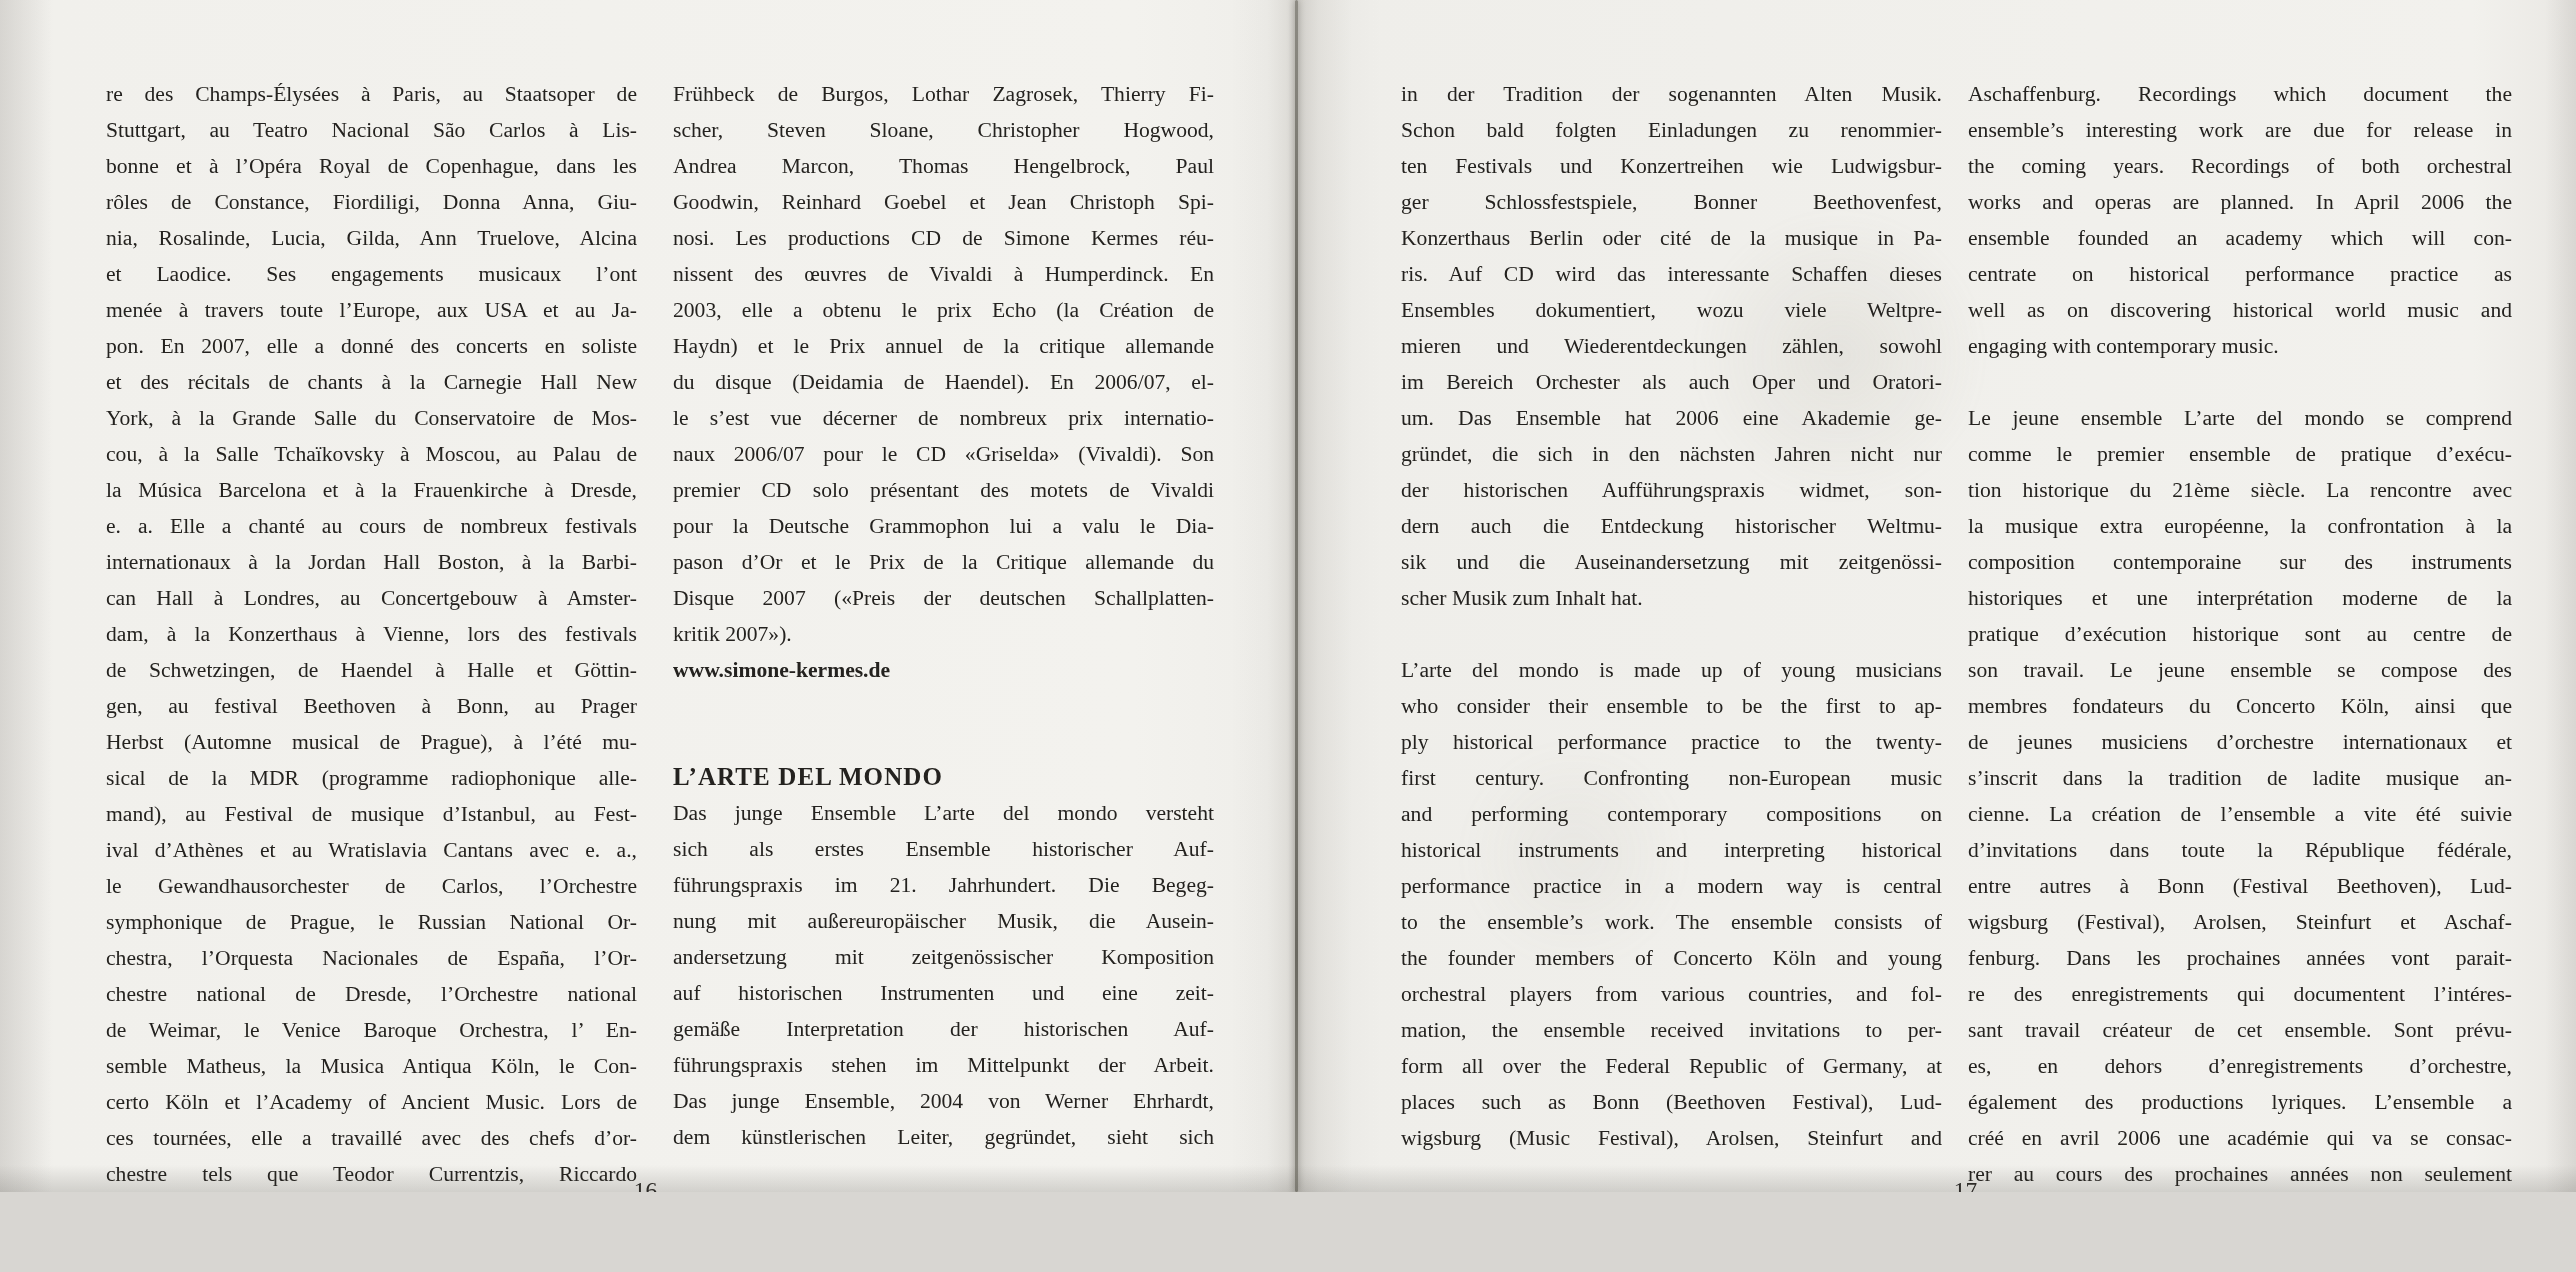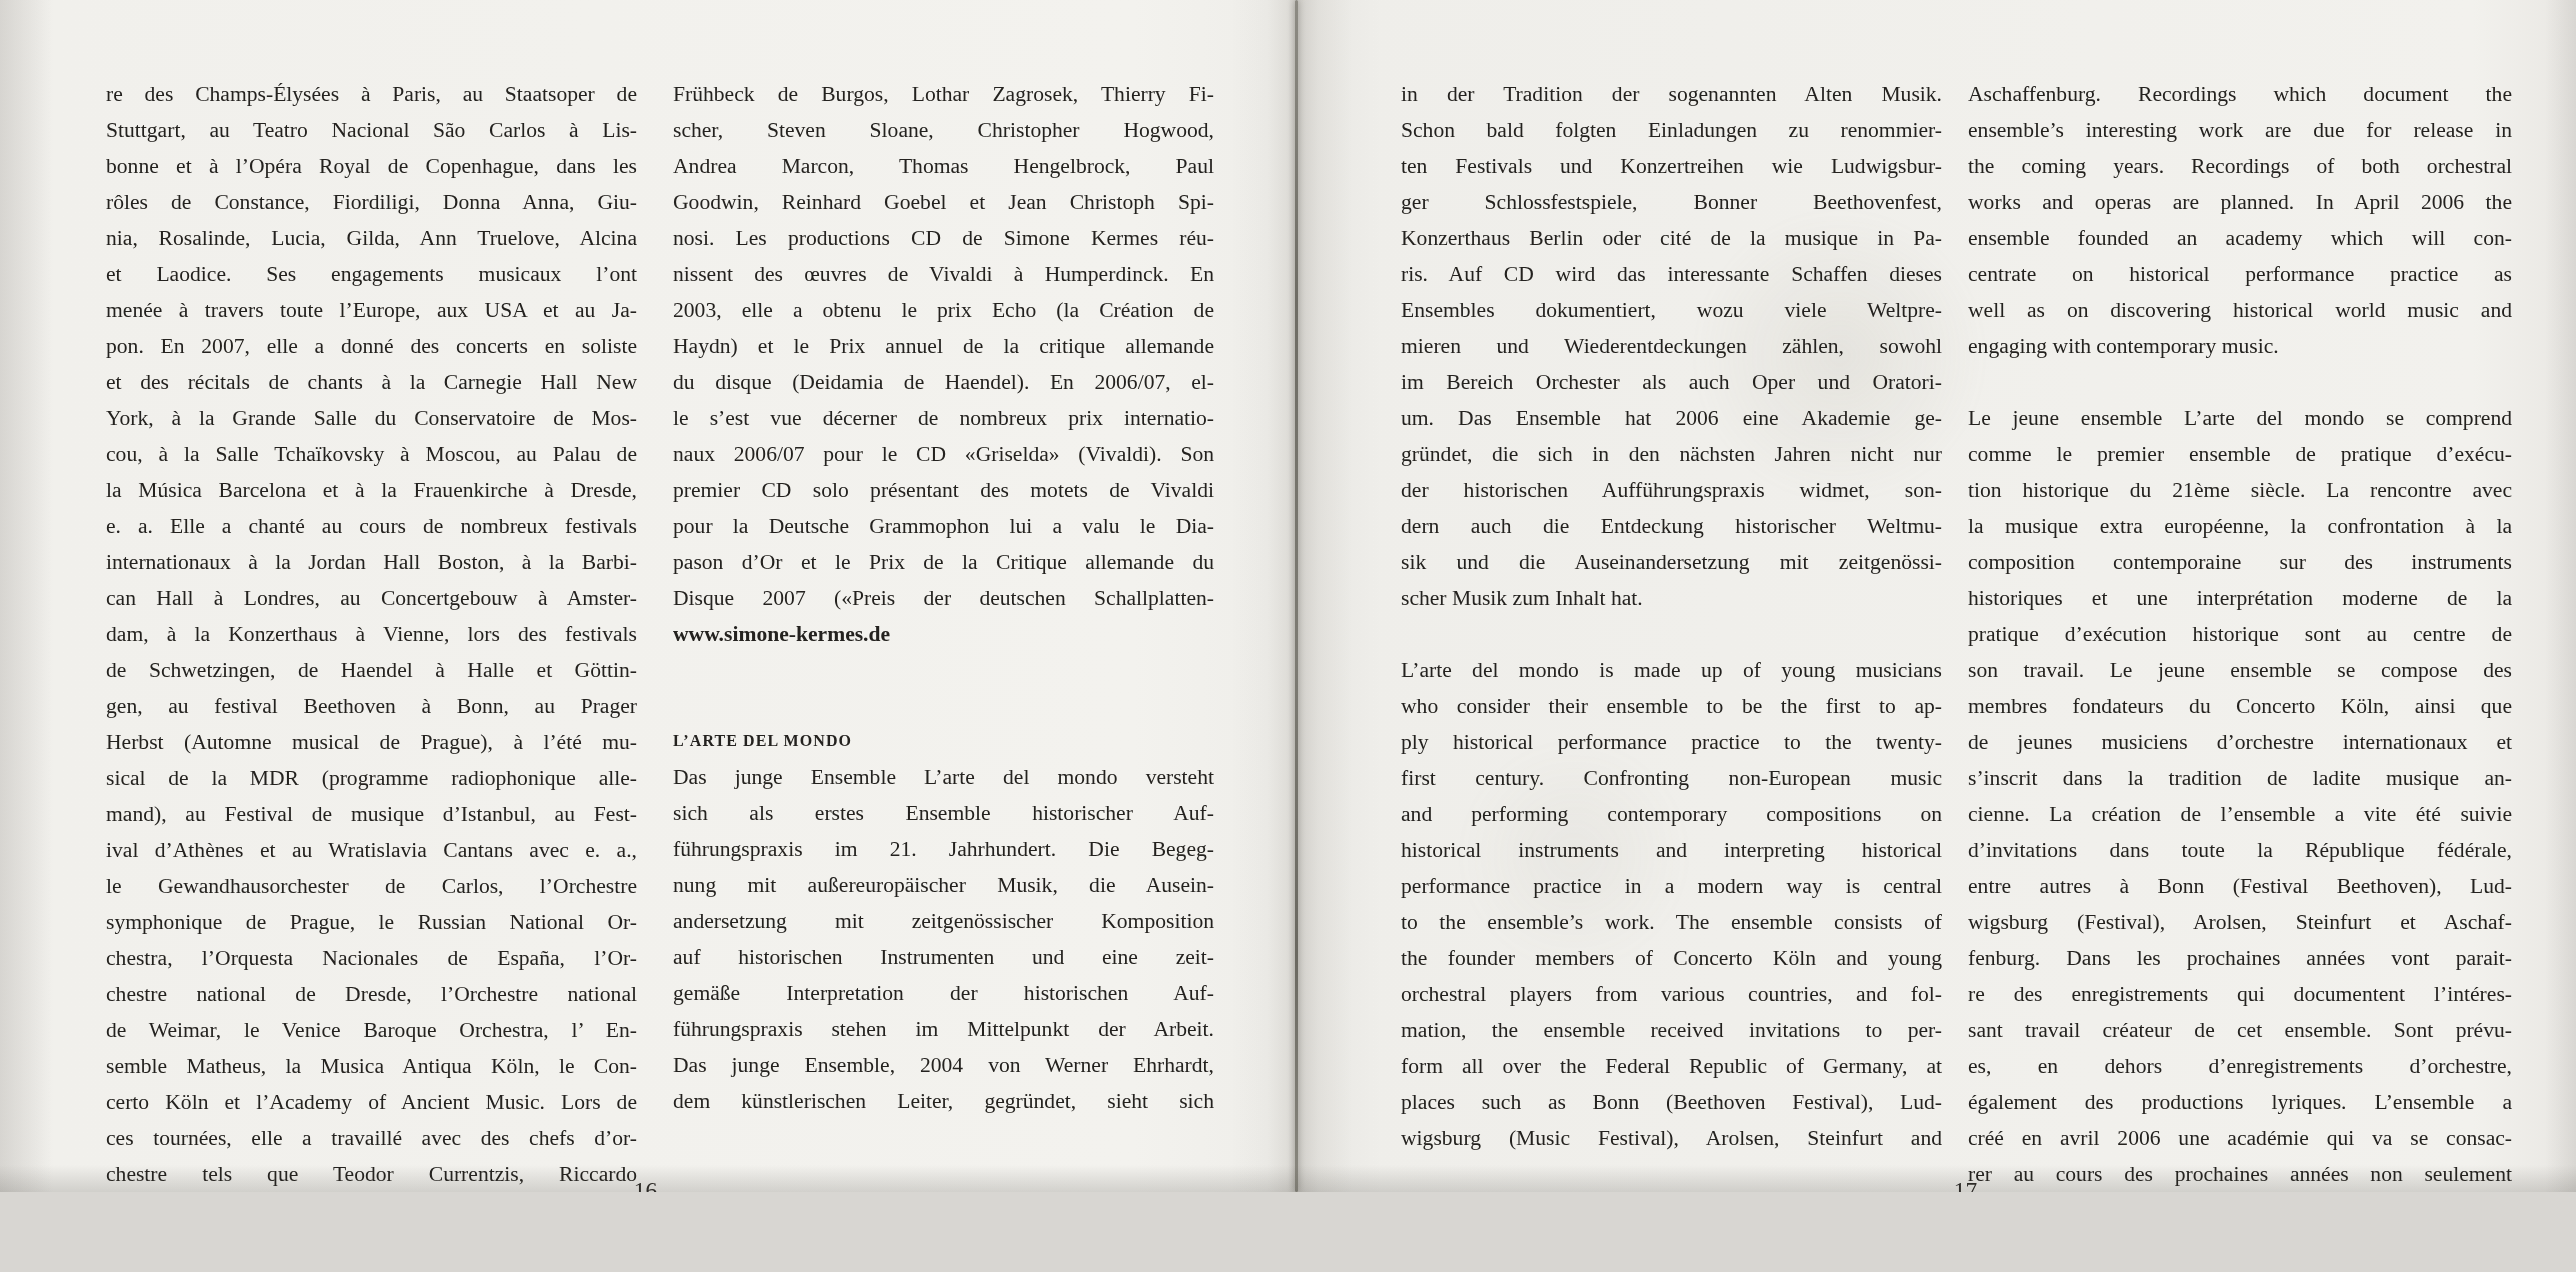--- a/index.html
+++ b/index.html
@@ -63,21 +63,21 @@
     line-height: 36px;
     font-size: 21.6px;
     color: #24221f;
     text-align: justify;
     text-align-last: justify;
     white-space: nowrap;
     overflow: hidden;
   }
   .line.end { text-align-last: left; }
   .line.bold { font-weight: 700; }
-  .line.heading { font-weight: 700; letter-spacing: 1.1px; font-size: 16px; }
+  .line.heading { font-weight: 700; letter-spacing: 1.1px; font-size: 25px; }
   .page-number {
     position: absolute; top: 1177px; width: 63px;
     text-align: center; font-size: 23.4px; color: #2a2825;
   }
   #pn-left  { left: 614px; }
   #pn-right { left: 1934px; }
 </style>
 </head>
 <body>
 
@@ -127,20 +127,21 @@
       <div class="line">nissent des œuvres de Vivaldi à Humperdinck. En</div>
       <div class="line">2003, elle a obtenu le prix Echo (la Création de</div>
       <div class="line">Haydn) et le Prix annuel de la critique allemande</div>
       <div class="line">du disque (Deidamia de Haendel). En 2006/07, el-</div>
       <div class="line">le s’est vue décerner de nombreux prix internatio-</div>
       <div class="line">naux 2006/07 pour le CD «Griselda» (Vivaldi). Son</div>
       <div class="line">premier CD solo présentant des motets de Vivaldi</div>
       <div class="line">pour la Deutsche Grammophon lui a valu le Dia-</div>
       <div class="line">pason d’Or et le Prix de la Critique allemande du</div>
       <div class="line">Disque 2007 («Preis der deutschen Schallplatten-</div>
+      <div class="line end">kritik 2007»).</div>
       <div class="line bold end">www.simone-kermes.de</div>
       <div style="height: 71px;"></div>
       <div class="line heading end">L’ARTE DEL MONDO</div>
       <div class="line">Das junge Ensemble L’arte del mondo versteht</div>
       <div class="line">sich als erstes Ensemble historischer Auf-</div>
       <div class="line">führungspraxis im 21. Jahrhundert. Die Begeg-</div>
       <div class="line">nung mit außereuropäischer Musik, die Ausein-</div>
       <div class="line">andersetzung mit zeitgenössischer Komposition</div>
       <div class="line">auf historischen Instrumenten und eine zeit-</div>
       <div class="line">gemäße Interpretation der historischen Auf-</div>

